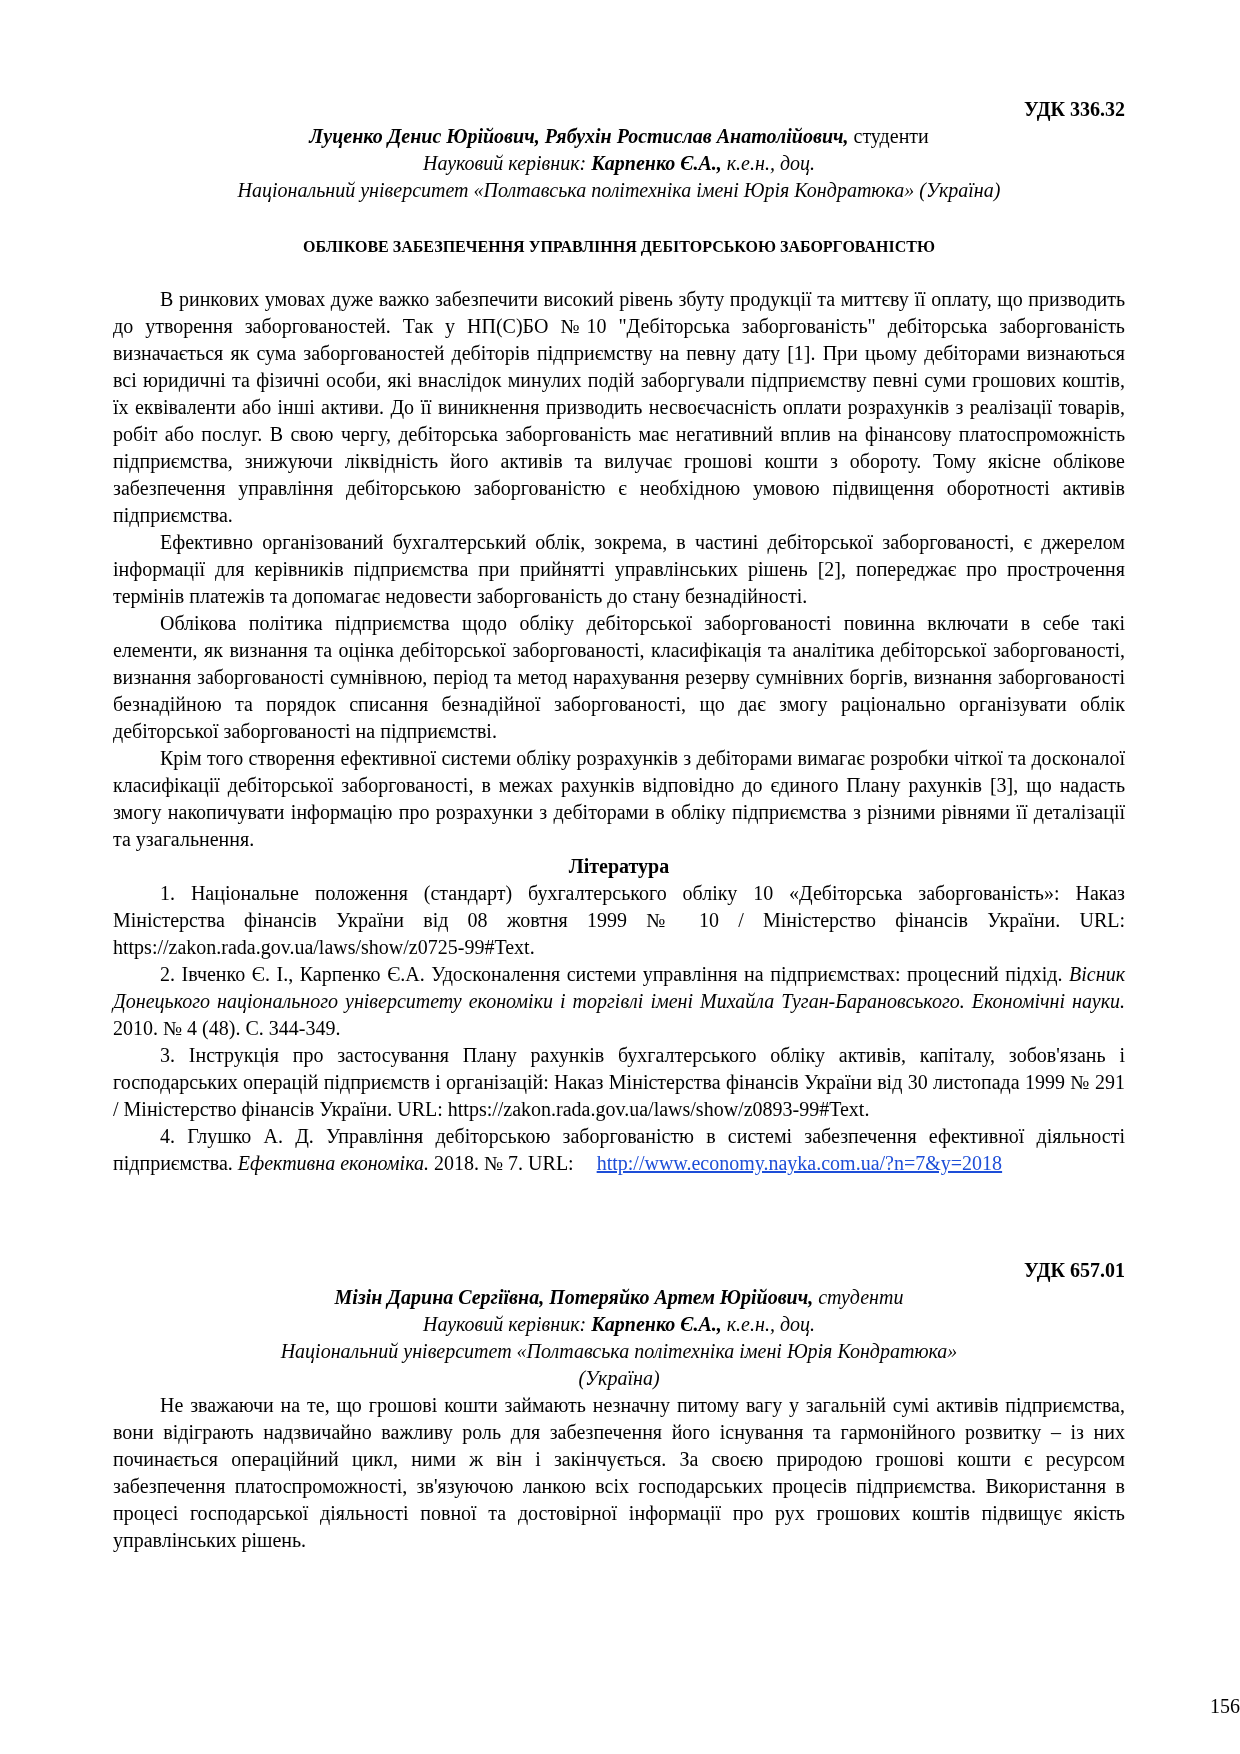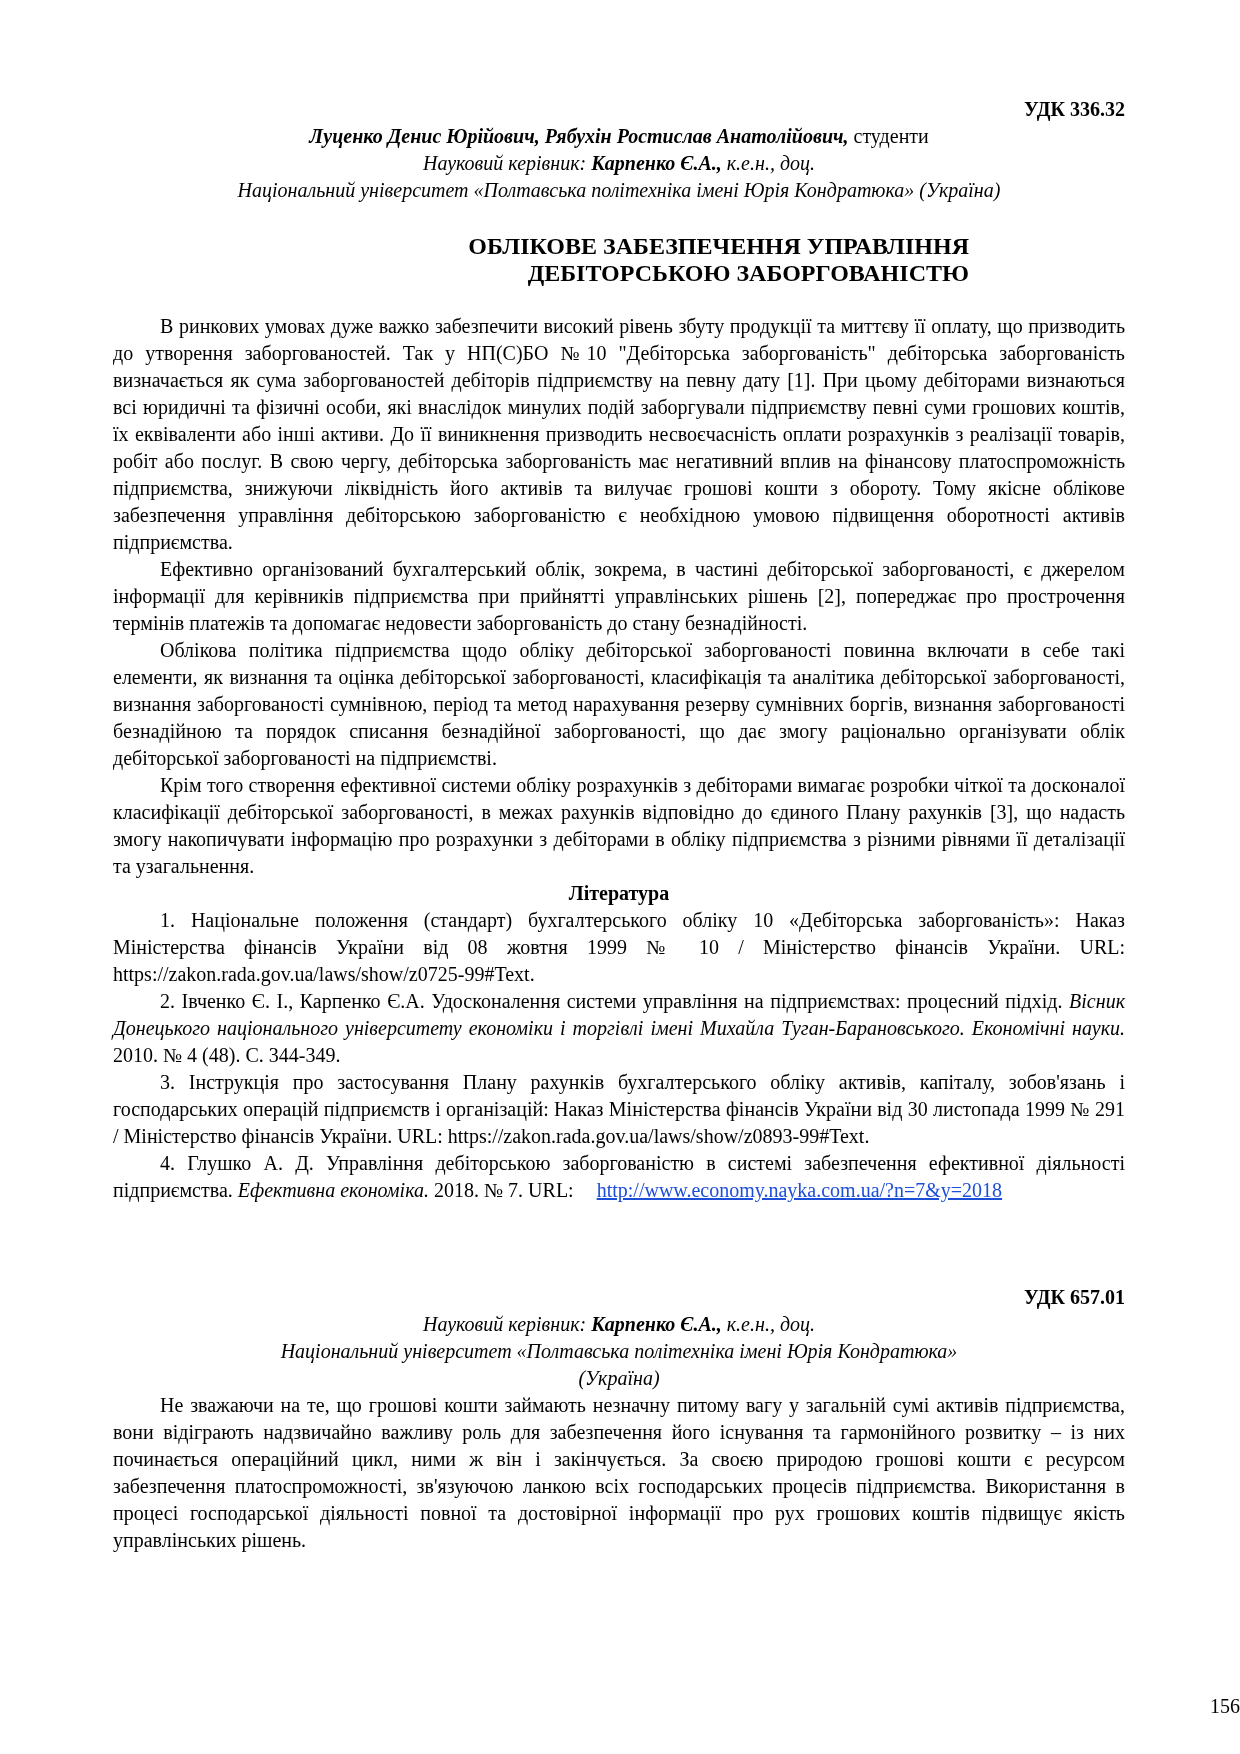--- a/index.html
+++ b/index.html
@@ -23,24 +23,24 @@
   p { margin: 0; }
   .udk {
     font-weight: bold;
     text-align: right;
   }
   .center { text-align: center; }
   .b  { font-weight: bold; }
   .bi { font-weight: bold; font-style: italic; }
   .it { font-style: italic; }
   .title {
-    font-size: 24px;
+    font-size: 16px;
     font-weight: bold;
     font-style: normal;
-    text-align: right;
+    text-align: center;
     max-width: 700px;
     margin: 29px auto 26px auto;
     line-height: 27px;
   }
   .para {
     text-align: justify;
     text-indent: 47px;
   }
   .lit-heading {
     font-weight: bold;
@@ -94,20 +94,21 @@
     <p class="para">3. Інструкція про застосування Плану рахунків бухгалтерського обліку активів, капіталу, зобов'язань і господарських операцій підприємств і організацій: Наказ Міністерства фінансів України від 30 листопада 1999 № 291 / Міністерство фінансів України. URL: https://zakon.rada.gov.ua/laws/show/z0893-99#Text.</p>
 
     <p class="para"><span>4. Глушко А. Д. Управління дебіторською заборгованістю в системі забезпечення ефективної діяльності підприємства. </span><span class="it">Ефективна економіка.</span><span> 2018. № 7. URL: </span><a class="link" href="#">http://www.economy.nayka.com.ua/?n=7&amp;y=2018</a></p>
 
   </section>
 
   <section class="article2">
 
     <p class="udk">УДК 657.01</p>
 
+    <p class="center"><span class="bi">Мізін Дарина Сергіївна, Потеряйко Артем Юрійович,</span><span class="it"> студенти</span></p>
 
     <p class="center it"><span>Науковий керівник: </span><span class="b">Карпенко Є.А.,</span><span> к.е.н., доц.</span></p>
 
     <p class="center it">Національний університет «Полтавська політехніка імені Юрія Кондратюка»</p>
     <p class="center it">(Україна)</p>
 
 
     <p class="para">Не зважаючи на те, що грошові кошти займають незначну питому вагу у загальній сумі активів підприємства, вони відіграють надзвичайно важливу роль для забезпечення його існування та гармонійного розвитку – із них починається операційний цикл, ними ж він і закінчується. За своєю природою грошові кошти є ресурсом забезпечення платоспроможності, зв'язуючою ланкою всіх господарських процесів підприємства. Використання в процесі господарської діяльності повної та достовірної інформації про рух грошових коштів підвищує якість управлінських рішень.</p>
 
   </section>

